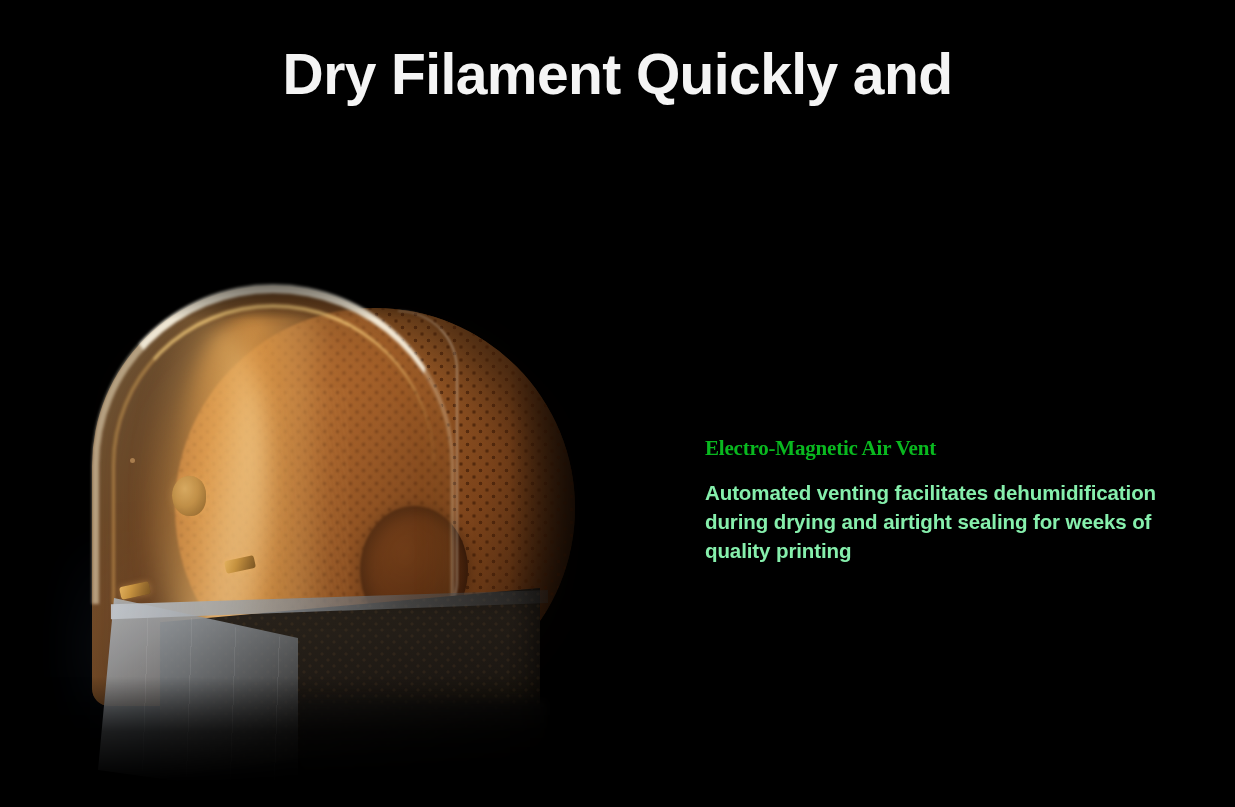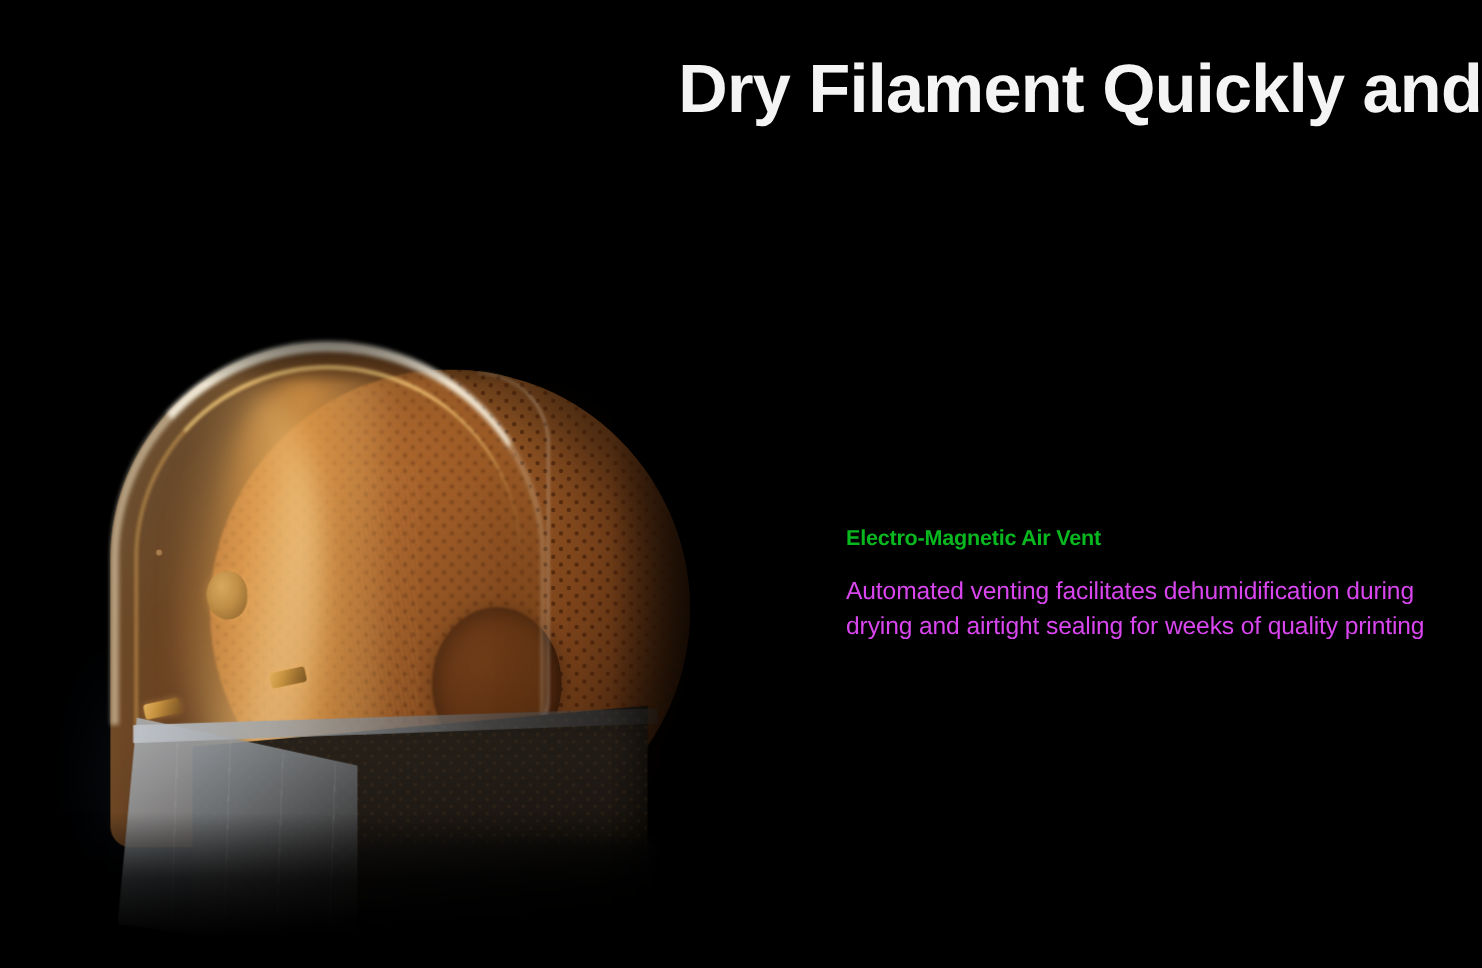--- a/index.html
+++ b/index.html
@@ -14,21 +14,21 @@
   body {
     font-family:"Liberation Sans", sans-serif;
     position:relative;
     -webkit-font-smoothing:antialiased;
   }
 
   
   .headline {
     position:absolute;
     top:40px; left:0; width:1235px;
-    text-align:right;
+    text-align:center;
     color:#f4f4f4;
     font-size:57px;
     font-weight:700;
     line-height:68px;
     letter-spacing:-0.6px;
   }
   .headline-line { display:block; }
 
   
   .product-stage {
@@ -383,31 +383,32 @@
     pointer-events:none;
   }
 
   
   .feature {
     position:absolute;
     left:705px; top:432px;
     width:500px;
   }
   .feature-title {
-    font-size:18px;
+    font-size:21px;
     font-weight:700;
     color:#09b81f;
     letter-spacing:-0.2px;
     line-height:32px;
     margin-bottom:14px;
+    font-family:Liberation Serif, serif;
   }
   .feature-desc {
     font-size:20.5px;
-    font-weight:400;
-    color:#d946ef;
+    font-weight:700;
+    color:#86efac;
     line-height:29px;
     letter-spacing:-0.1px;
     max-width:490px;
   }
 </style>
 </head>
 <body>
 
 <div class="headline">
   <span class="headline-line">Dry Filament Quickly and</span>

